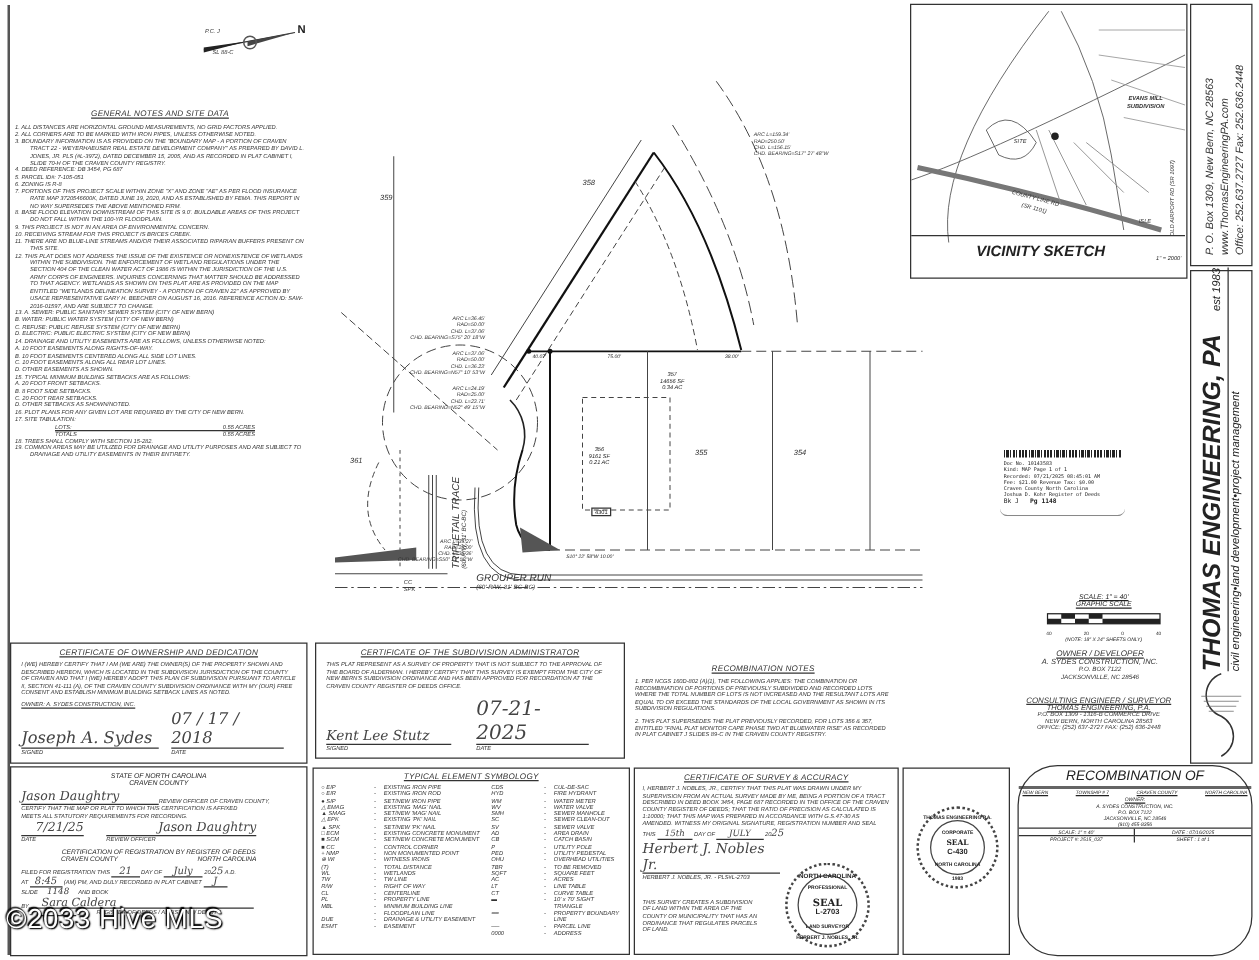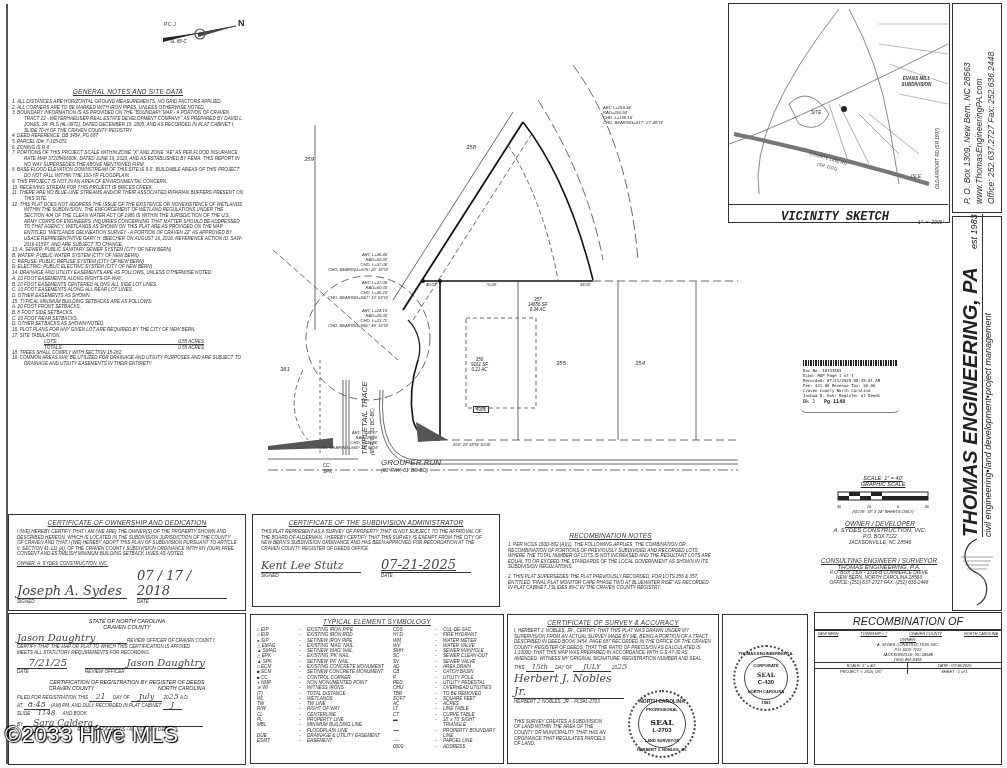--- a/index.html
+++ b/index.html
@@ -197,21 +197,21 @@
       <path d="M150 20 L219 20 M150 40 L219 50 M160 60 L219 80 M170 90 L219 100" stroke="#999"></path>
     </g>
     <circle cx="115" cy="105" r="3" fill="#222"></circle>
   </svg>
   <span class="abs tiny" style="left:165px;top:72px;font-weight:bold;width:45px;text-align:center;">EVANS MILL SUBDIVISION</span>
   <span class="abs tiny" style="left:82px;top:106px;">SITE</span>
   <span class="abs tiny" style="left:80px;top:152px;transform:rotate(15deg);">COUNTY LINE RD</span>
   <span class="abs tiny" style="left:88px;top:160px;transform:rotate(15deg);">(SR 1101)</span>
   <span class="vert tiny" style="left:206px;top:185px;">OLD AIRPORT RD (SR 1097)</span>
   <span class="abs tiny" style="left:182px;top:170px;">ISLE</span>
-  <div class="abs" style="left:0;top:200px;width:219px;height:25px;border-top:1.5px solid #333;font-family:Liberation Mono, monospace;">
+  <div class="abs" style="left:0;top:184px;width:219px;height:25px;border-top:1.5px solid #333;">
     <span class="abs" style="left:52px;top:5px;font-size:12px;font-weight:bold;font-style:italic;">VICINITY SKETCH</span>
     <span class="abs" style="right:3px;top:15px;font-size:4.5px;font-style:italic;">1" = 2000'</span>
   </div>
 </div>
 
 <div class="box" style="left:952px;top:3px;width:50px;height:210px;">
   <div class="vert" style="left:8px;top:200px;font-size:8.5px;font-style:italic;color:#333;line-height:12px;">
     <div>P. O. Box 1309, New Bern, NC 28563</div>
     <div>www.ThomasEngineeringPA.com</div>
     <div>Office: 252.637.2727  Fax: 252.636.2448</div>
@@ -288,21 +288,21 @@
       <span class="tiny" style="width:110px;">SIGNED</span>
       <span class="tiny">DATE</span>
     </div>
 </div>
 
 <div class="box" style="left:252px;top:514px;width:248px;height:93px;padding:4px 8px;">
   <div class="title-u">CERTIFICATE OF THE SUBDIVISION ADMINISTRATOR</div>
   <div class="tiny" style="margin-top:3px;">THIS PLAT REPRESENT AS A SURVEY OF PROPERTY THAT IS NOT SUBJECT TO THE APPROVAL OF THE BOARD OF ALDERMAN. I HEREBY CERTIFY THAT THIS SURVEY IS EXEMPT FROM THE CITY OF NEW BERN'S SUBDIVISION ORDINANCE AND HAS BEEN APPROVED FOR RECORDATION AT THE CRAVEN COUNTY REGISTER OF DEEDS OFFICE.</div>
   <div style="display:flex;gap:20px;align-items:flex-end;margin-top:6px;">
     <div style="width:100px;border-bottom:0.8px solid #333;font-size:11px;" class="sig">Kent Lee Stutz</div>
-    <div style="width:90px;border-bottom:0.8px solid #333;font-size:13px;text-decoration:underline;" class="sig">07-21-2025</div>
+    <div style="width:90px;border-bottom:0.8px solid #333;font-size:16px;" class="sig">07-21-2025</div>
   </div>
   <div style="display:flex;gap:20px;">
       <span class="tiny" style="width:100px;">SIGNED</span>
       <span class="tiny">DATE</span>
     </div>
 </div>
 
 <div class="abs" style="left:508px;top:532px;width:205px;">
   <div class="title-u">RECOMBINATION NOTES</div>
   <div class="tiny" style="margin-top:3px;">1.     PER NCGS 160D-802 (A)(1), THE FOLLOWING APPLIES: THE COMBINATION OR RECOMBINATION OF PORTIONS OF PREVIOUSLY SUBDIVIDED AND RECORDED LOTS WHERE THE TOTAL NUMBER OF LOTS IS NOT INCREASED AND THE RESULTANT LOTS ARE EQUAL TO OR EXCEED THE STANDARDS OF THE LOCAL GOVERNMENT AS SHOWN IN ITS SUBDIVISION REGULATIONS.</div>
@@ -611,21 +611,21 @@
     <div style="position:absolute;inset:9px;border-radius:50%;border:1px solid #444;"></div>
     <div style="position:absolute;top:4px;width:100%;text-align:center;font-size:4px;font-weight:bold;">THOMAS ENGINEERING P.A.</div>
     <div style="position:absolute;top:16px;width:100%;text-align:center;font-size:4px;font-weight:bold;">CORPORATE</div>
     <div style="position:absolute;top:24px;width:100%;text-align:center;font-size:6px;font-weight:bold;font-family:'DejaVu Serif',serif;">SEAL</div>
     <div style="position:absolute;top:32px;width:100%;text-align:center;font-size:6px;font-weight:bold;">C-430</div>
     <div style="position:absolute;top:42px;width:100%;text-align:center;font-size:4px;font-weight:bold;">NORTH CAROLINA</div>
     <div style="position:absolute;top:53px;width:100%;text-align:center;font-size:4px;font-weight:bold;">1983</div>
   </div>
 </div>
 
-<div class="box" style="left:814px;top:612px;width:188px;height:153px;">
+<div class="box" style="left:814px;top:612px;width:188px;height:153px;border-radius:32px;">
   <div style="text-align:center;font-style:italic;color:#222;border-bottom:1px solid #333;padding:2px 0;">
     <div style="font-size:11px;">RECOMBINATION OF</div>
   </div>
   <div style="display:flex;justify-content:space-between;border-top:1px solid #333;padding:1px 3px;font-size:3.8px;font-style:italic;text-decoration:underline;">
     <span>NEW BERN</span>
       <span>TOWNSHIP # 7</span>
       <span>CRAVEN COUNTY</span>
       <span>NORTH CAROLINA</span>
   </div>
   <div style="text-align:center;font-size:4px;font-style:italic;line-height:5px;">

